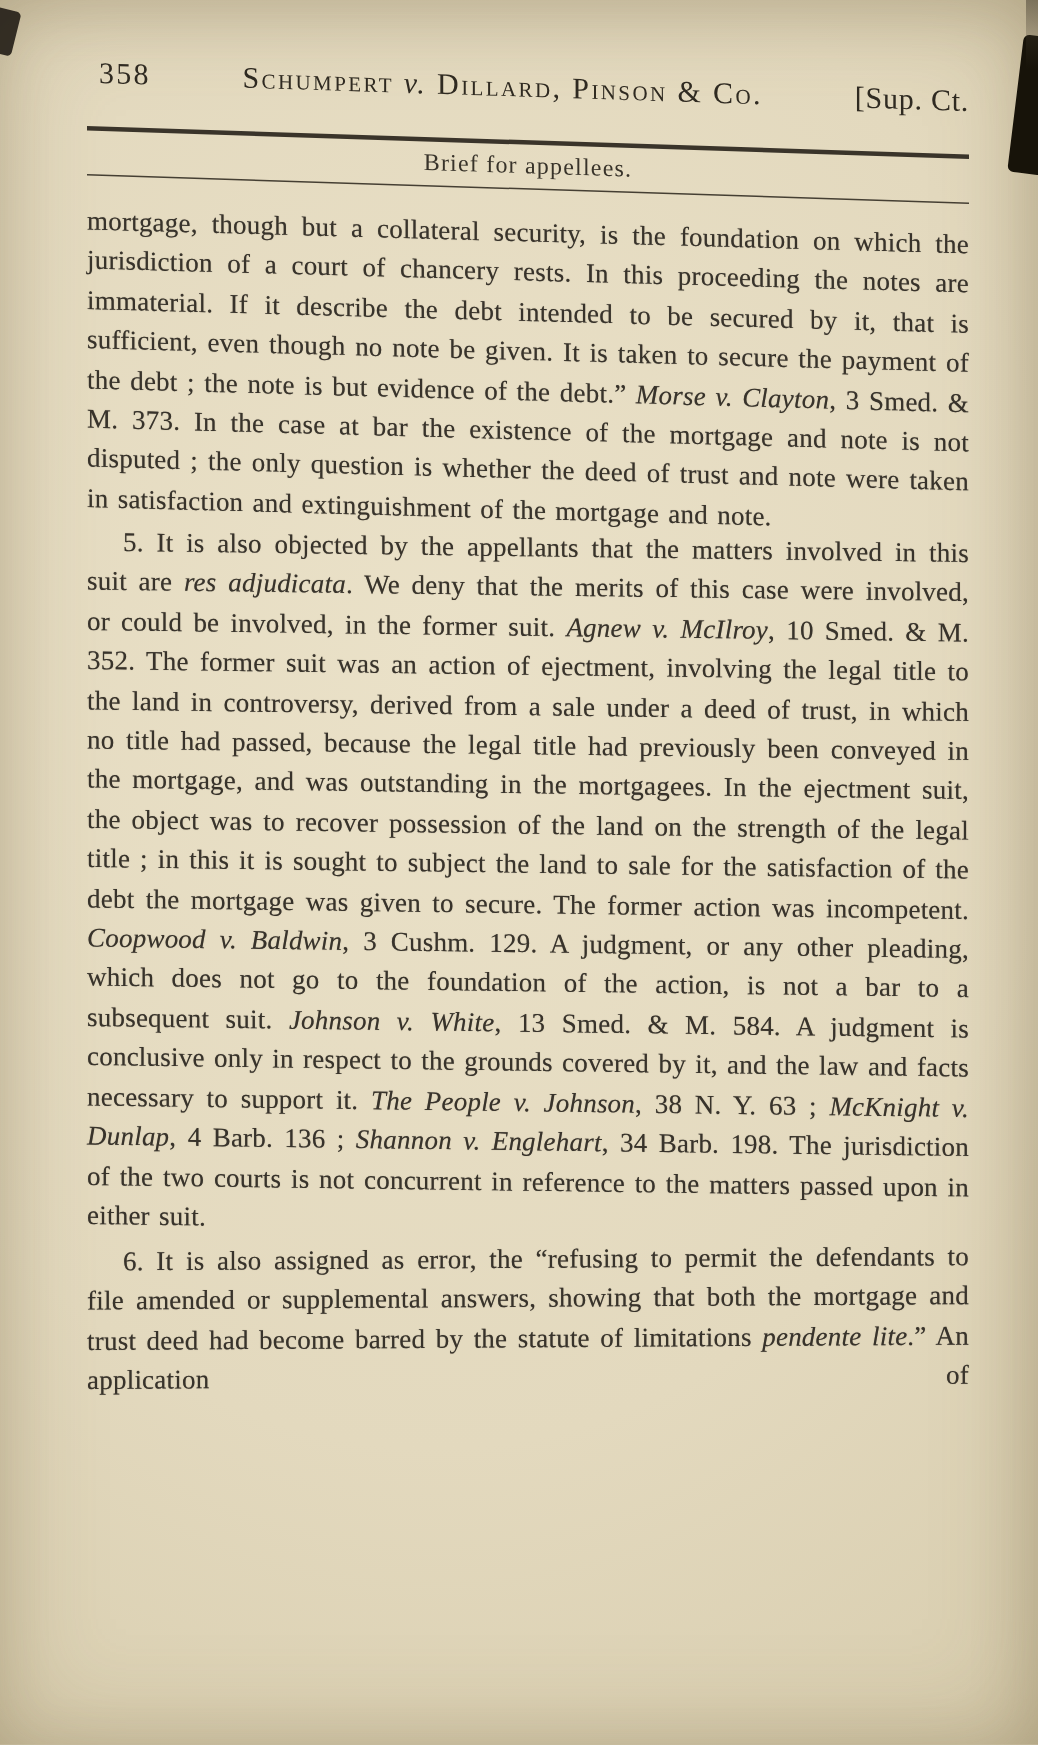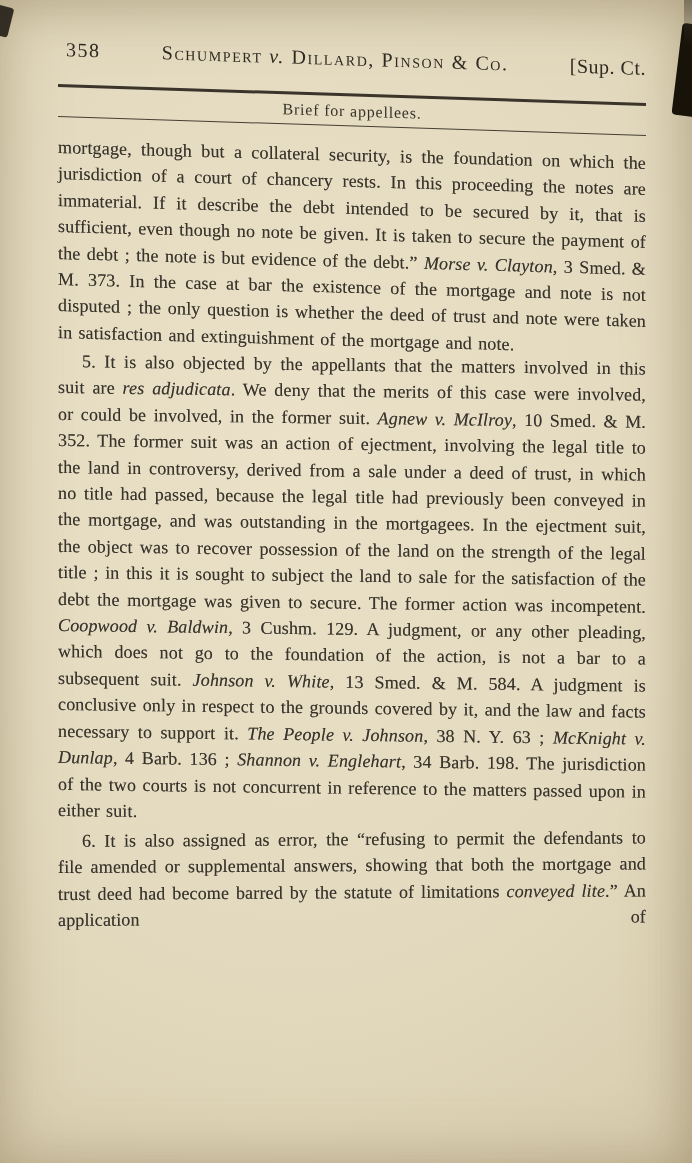--- a/index.html
+++ b/index.html
@@ -75,17 +75,17 @@
 
     <div class="rule-block">
       <div class="rule-heavy"></div>
       <div class="section-heading">Brief for appellees.</div>
       <div class="rule-thin"></div>
     </div>
 
     <div class="body-text">
         <p class="para"><span>mortgage, though but a collateral security, is the foundation on which the jurisdiction of a court of chancery rests. In this proceeding the notes are immaterial. If it describe the debt intended to be secured by it, that is sufficient, even though no note be given. It is taken to secure the payment of the debt&nbsp;; the note is but evidence of the debt.” </span><span class="it">Morse v. Clayton</span><span>, 3 Smed. &amp; M. 373. In the case at bar the existence of the mortgage and note is not disputed&nbsp;; the only question is whether the deed of trust and note were taken in satisfaction and extinguishment of the mortgage and note.</span></p>
         <p class="para indent"><span>5. It is also objected by the appellants that the matters involved in this suit are </span><span class="it">res adjudicata</span><span>. We deny that the merits of this case were involved, or could be involved, in the former suit. </span><span class="it">Agnew v. McIlroy</span><span>, 10 Smed. &amp; M. 352. The former suit was an action of ejectment, involving the legal title to the land in controversy, derived from a sale under a deed of trust, in which no title had passed, because the legal title had previously been conveyed in the mortgage, and was outstanding in the mortgagees. In the ejectment suit, the object was to recover possession of the land on the strength of the legal title&nbsp;; in this it is sought to subject the land to sale for the satisfaction of the debt the mortgage was given to secure. The former action was incompetent. </span><span class="it">Coopwood v. Baldwin</span><span>, 3 Cushm. 129. A judgment, or any other pleading, which does not go to the foundation of the action, is not a bar to a subsequent suit. </span><span class="it">Johnson v. White</span><span>, 13 Smed. &amp; M. 584. A judgment is conclusive only in respect to the grounds covered by it, and the law and facts necessary to support it. </span><span class="it">The People v. Johnson</span><span>, 38 N. Y. 63&nbsp;; </span><span class="it">McKnight v. Dunlap</span><span>, 4 Barb. 136&nbsp;; </span><span class="it">Shannon v. Englehart</span><span>, 34 Barb. 198. The jurisdiction of the two courts is not concurrent in reference to the matters passed upon in either suit.</span></p>
-        <p class="para indent"><span>6. It is also assigned as error, the “refusing to permit the defendants to file amended or supplemental answers, showing that both the mortgage and trust deed had become barred by the statute of limitations </span><span class="it">conveyed lite</span><span>.” An application of</span></p>
+        <p class="para indent"><span>6. It is also assigned as error, the “refusing to permit the defendants to file amended or supplemental answers, showing that both the mortgage and trust deed had become barred by the statute of limitations </span><span class="it">pendente lite</span><span>.” An application of</span></p>
       </div>
 
   </div>
 </div>
 
 </body></html>

